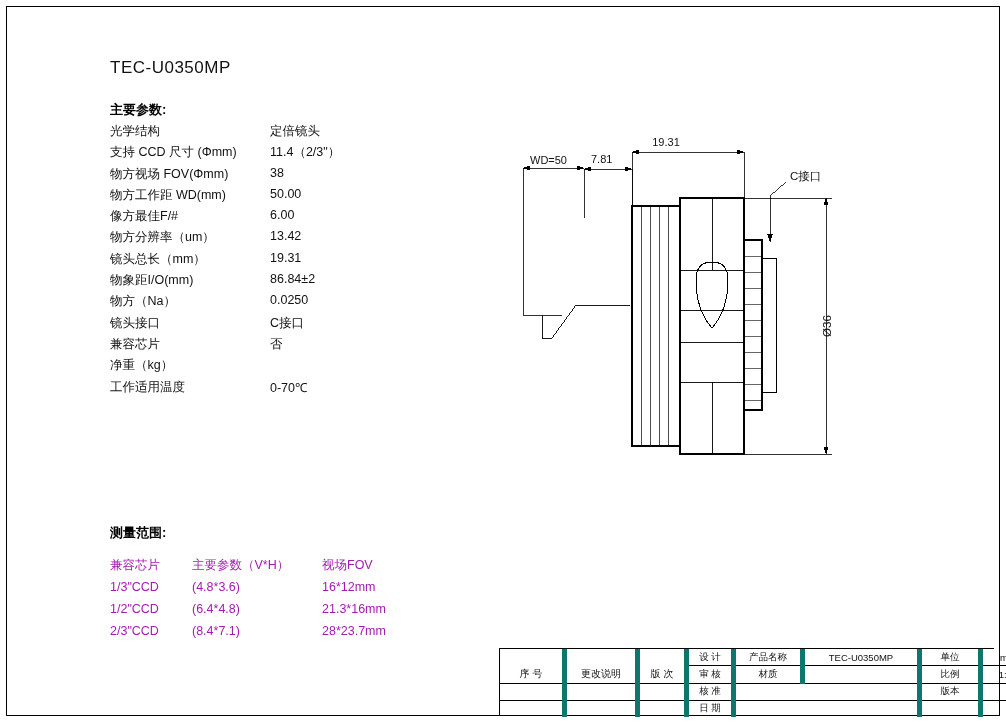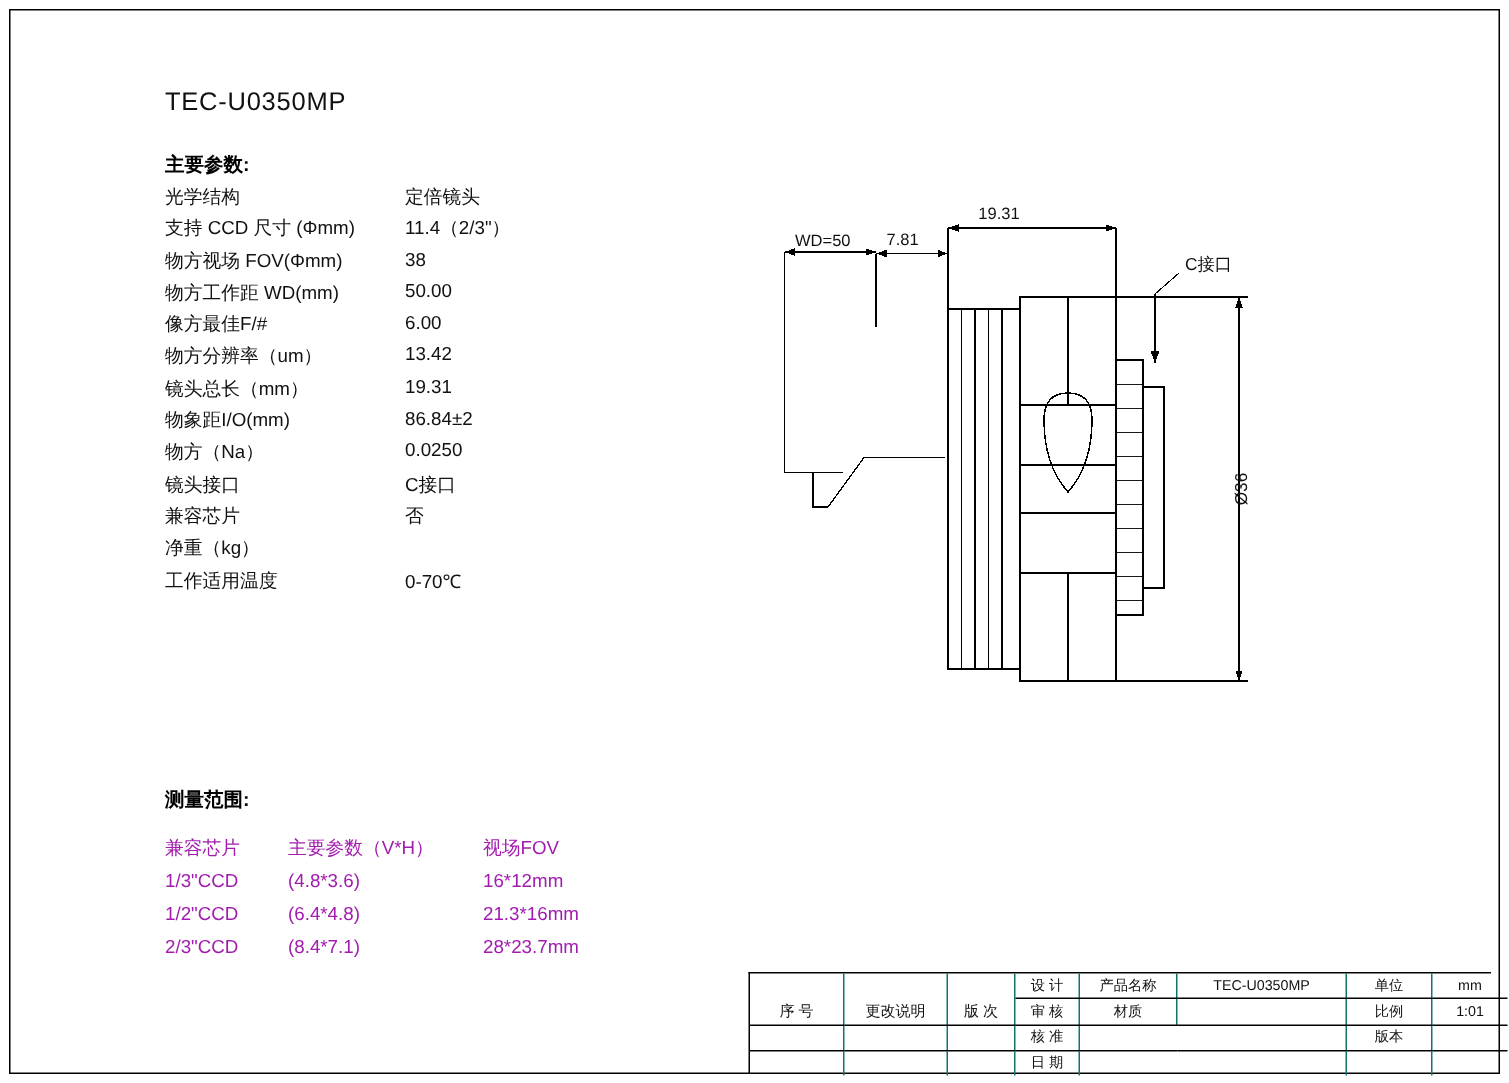--- a/index.html
+++ b/index.html
@@ -111,21 +111,21 @@
   }
   .tb-table {
     border-collapse: collapse;
     width: 495px;
     height: 68px;
     table-layout: fixed;
     font-size: 9.5px;
     color: #111;
   }
   .tb-table td {
-    border-right: 1px solid #0f766e;
+    border-right: 5px solid #0f766e;
     border-bottom: 1px solid #000;
     text-align: center;
     vertical-align: middle;
     padding: 0 2px;
     white-space: nowrap;
     overflow: hidden;
   }
   .tb-left-head { font-size: 10px; }
 </style>
 </head>

